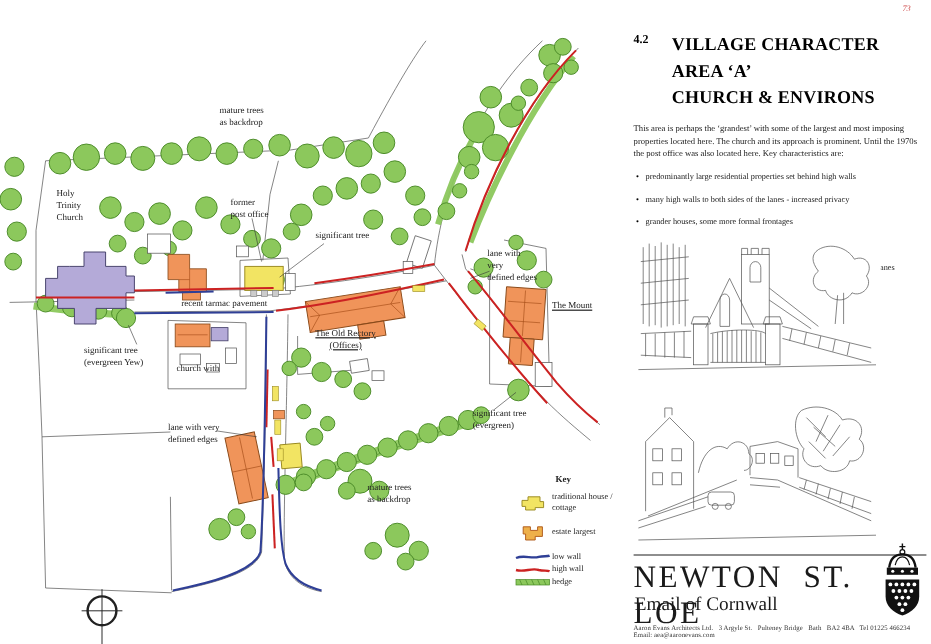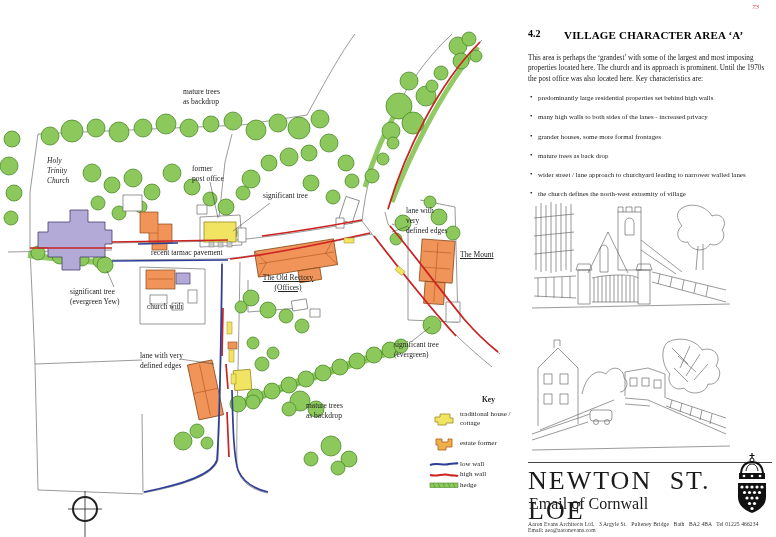--- a/index.html
+++ b/index.html
@@ -7,31 +7,31 @@
   .page { position:relative; width:776px; height:537px; background:#ffffff; overflow:hidden; margin:0 auto; }
 
   
   .map-area { position:absolute; left:0; top:12px; width:520px; height:431px; }
   .map-label { position:absolute; font-size:7.5px; line-height:1.3; color:#222; white-space:pre-line; }
   .map-label.center { text-align:center; }
   .map-title { position:absolute; left:33px; top:500px; font-size:22px; color:#111; letter-spacing:0.5px; }
 
   
   .key { position:absolute; left:428px; top:383px; width:92px; }
-  .key-title { font-size:7.5px; font-weight:bold; color:#222; margin-left:54px; margin-bottom:6px; }
+  .key-title { font-size:7.5px; font-weight:bold; color:#222; margin-left:35px; margin-bottom:6px; }
   .key-row { display:flex; align-items:center; margin-bottom:7px; }
   .key-row .ic { width:32px; flex:0 0 32px; display:flex; justify-content:center; }
   .key-label { font-size:7px; color:#222; line-height:1.25; white-space:pre-line; }
   .key-row.tight { margin-bottom:2px; }
 
   
   .right-panel { position:absolute; left:528px; top:0; width:246px; height:537px; }
   .heading { display:flex; margin-top:28px; }
   .heading .num { font-size:10px; font-weight:bold; width:36px; }
-  .heading .ttl { font-size:11px; font-weight:bold; line-height:1.45; letter-spacing:0.2px; }
+  .heading .ttl { font-size:15px; font-weight:bold; line-height:1.45; letter-spacing:0.2px; }
   .intro { margin-top:9px; font-size:7.2px; line-height:1.45; color:#1a1a1a; width:238px; }
   .bullets { margin-top:9px; }
   .bullet-row { display:flex; margin-bottom:9.5px; width:238px; }
   .bullet-row .bm { width:10px; flex:0 0 10px; font-size:7px; padding-left:2px; }
   .bullet-row .bt { font-size:6.9px; line-height:1.4; color:#1a1a1a; }
   .sketch { position:absolute; left:2px; background:#fff; }
   .divider { position:absolute; left:0; top:462px; width:244px; border-top:0.8px solid #444; }
   .brand-name { position:absolute; left:0; top:466px; font-size:26px; color:#1a1a1a; letter-spacing:2px; word-spacing:9px; }
   .brand-sub { position:absolute; left:1px; top:495px; font-size:16px; color:#1a1a1a; }
   .crest { position:absolute; left:204px; top:452px; }
@@ -265,21 +265,21 @@
         <path d="M114,275 L107,259"></path>
         <path d="M411,330 L430,315"></path>
         <path d="M180,347 L214,352"></path>
         <path d="M408,214 L392,220"></path>
       </g>
     </svg>
 
     
     <div class="map-label" style="left:183px; top:75px;">mature trees
 as backdrop</div>
-    <div class="map-label" style="left:47px;  top:144px;font-style:italic;">Holy
+    <div class="map-label" style="left:47px;  top:144px;">Holy
 Trinity
 Church</div>
     <div class="map-label" style="left:192px; top:152px;">former
 post office</div>
     <div class="map-label" style="left:263px; top:179px;">significant tree</div>
     <div class="map-label" style="left:151px; top:236px;">recent tarmac pavement</div>
     <div class="map-label" style="left:70px;  top:275px;">significant tree
 (evergreen Yew)</div>
     <div class="map-label" style="left:147px; top:290px;">church with</div>
     <div class="map-label" style="left:406px; top:194px;">lane with
@@ -314,21 +314,21 @@
         <span class="key-label">traditional house /
 cottage</span>
       </div>
 
       <div class="key-row">
         <span class="ic">
           <svg width="24" height="18" viewBox="0 0 24 18">
               <path d="M4,4 L10,4 L10,7 L16,7 L16,4 L20,4 L20,12 L14,12 L14,15 L6,15 L6,10 L4,10 Z" fill="#eeb04a" stroke="#b05a1a" stroke-width="0.8"></path>
             </svg>
         </span>
-        <span class="key-label">estate former</span>
+        <span class="key-label">estate largest</span>
       </div>
 
 
       <div class="key-row tight">
         <span class="ic">
           <svg width="30" height="8" viewBox="0 0 30 8">
               <path d="M1,5 C8,2 14,6 20,4 C24,3 27,4 29,3" fill="none" stroke="#2f3f96" stroke-width="2"></path>
             </svg>
         </span>
         <span class="key-label">low wall</span>
@@ -352,20 +352,21 @@
       </div>
     </div>
 
   </div>
 
   <div class="right-panel">
     <div class="heading">
       <div class="num">4.2</div>
       <div class="ttl">
         <div>VILLAGE CHARACTER AREA  ‘A’</div>
+        <div>CHURCH &amp; ENVIRONS</div>
       </div>
     </div>
 
     <div class="intro">This area is perhaps the ‘grandest’ with some of the largest and most imposing properties located here. The church and its approach is prominent. Until the 1970s the post office was also located here. Key characteristics are:</div>
 
     <div class="bullets">
       <div class="bullet-row">
           <span class="bm">•</span>
           <span class="bt">predominantly large residential properties set behind high walls</span>
         </div>

